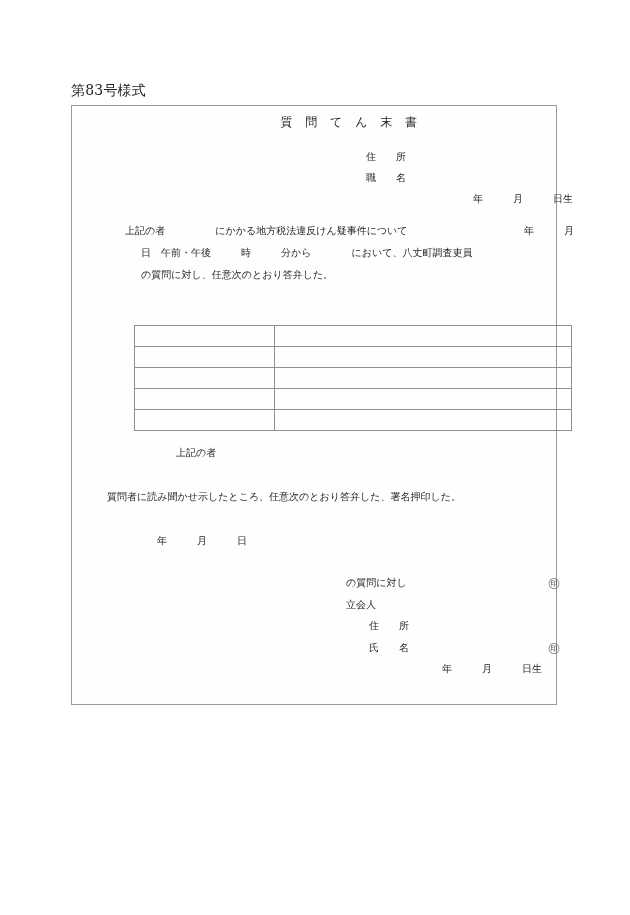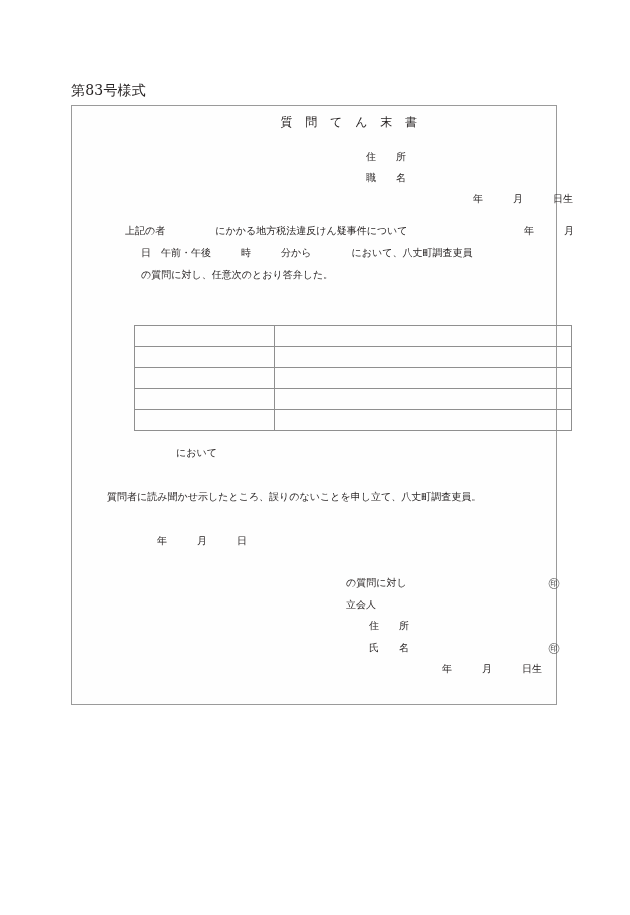--- a/index.html
+++ b/index.html
@@ -155,22 +155,22 @@
           <td class="c-left"></td>
           <td class="c-right"></td>
         </tr>
         <tr>
           <td class="c-left"></td>
           <td class="c-right"></td>
         </tr>
       </tbody>
     </table>
 
-    <div class="ln close-label">において</div>
-    <div class="ln close-l2">質問者に読み聞かせ示したところ、誤りのないことを申し立て、八丈町調査吏員。</div>
+    <div class="ln close-label">上記の者</div>
+    <div class="ln close-l2">質問者に読み聞かせ示したところ、任意次のとおり答弁した、署名押印した。</div>
     <div class="ln close-date">年　　　月　　　日</div>
 
     <div class="ln sig-officer">の質問に対し</div>
     <div class="seal seal-officer">㊞</div>
 
     <div class="ln sig-witness">立会人</div>
     <div class="ln sig-jusho">住　　所</div>
     <div class="ln sig-shimei">氏　　名</div>
     <div class="seal seal-shimei">㊞</div>
     <div class="ln sig-birth">年　　　月　　　日生</div>

